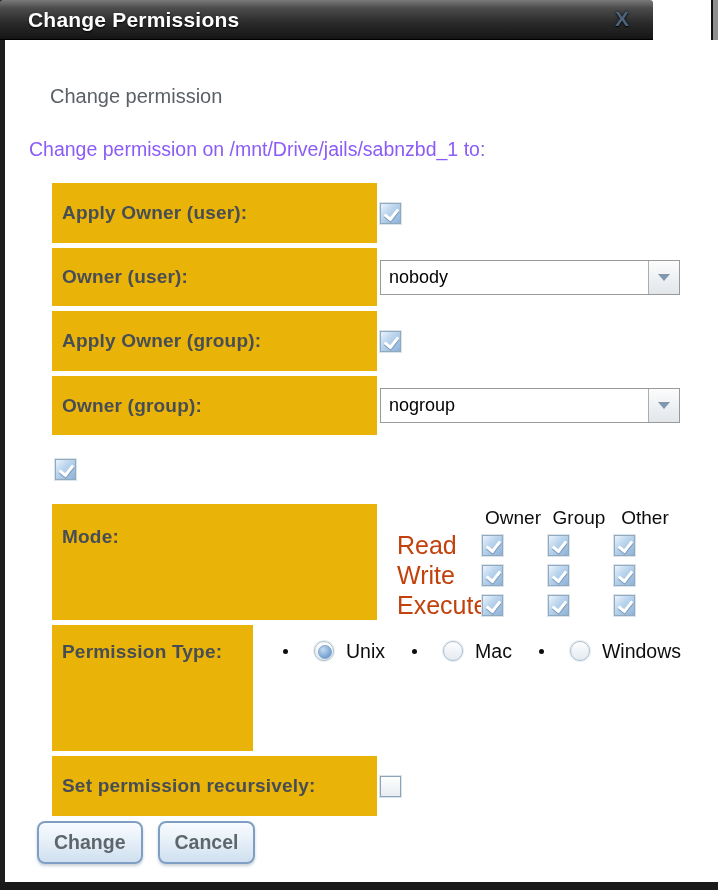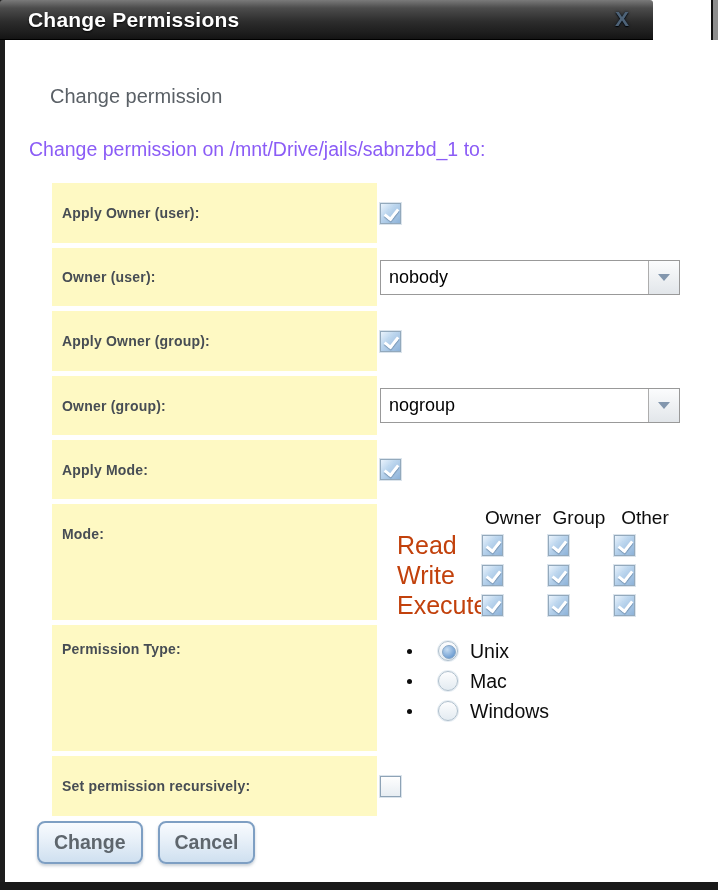--- a/index.html
+++ b/index.html
@@ -37,21 +37,21 @@
 
   .content { position:absolute; left:22px; top:40px; width:706px; height:842px; background:#fff; }
 
   .heading { position:absolute; left:28px; top:45px; font-size:20px; color:#5a6066; }
   .desc    { position:absolute; left:7px;  top:98px; font-size:19.5px; color:#8b5cf6; }
 
   .form { position:absolute; left:30px; top:143px; width:629px; display:flex; flex-direction:column; gap:5px; }
   .row { display:flex; }
   .h60{height:60px} .h58{height:58px} .h59{height:59px} .h116{height:116px} .h126{height:126px}
   .label-cell {
-    width:325px; background:#fef9c3; color:#474d54; font-weight:bold; font-size:14px;
+    width:325px; background:#eab308; color:#474d54; font-weight:bold; font-size:19px;
     display:flex; align-items:center; padding-left:10px; letter-spacing:.2px;
   }
   .row.tall .label-cell { align-items:flex-start; }
   .row.tall.mode-row .label-cell { padding-top:22px; }
   .row.tall.pt-row   .label-cell { padding-top:16px; }
   .ctrl-cell { flex:1; margin-left:3px; display:flex; align-items:center; }
   .row.tall .ctrl-cell { align-items:flex-start; }
 
   
   .checkbox {
@@ -91,21 +91,21 @@
   }
   .arrow-down { width:0; height:0; border-left:6px solid transparent; border-right:6px solid transparent; border-top:7px solid #8296ad; }
 
   
   .mode-grid { display:grid; grid-template-columns:100px 66px 66px 66px; margin-top:2px; }
   .mg-head { font-size:19px; color:#0d0d0d; text-align:center; height:24px; line-height:24px; }
   .mg-rowlabel { font-size:25px; color:#c2410c; padding-left:17px; height:30px; display:flex; align-items:center; }
   .mg-cb { height:30px; display:flex; align-items:center; padding-left:2px; }
 
   
-  .pt-list { margin-top:11px; display:flex; flex-direction:column; }
+  .pt-list { margin-top:11px; display:flex; flex-direction:row; }
   .pt-option { display:flex; align-items:center; height:30px; cursor:pointer; }
   .pt-bullet { width:5px; height:5px; border-radius:50%; background:#0d0d0d; margin-left:27px; margin-right:26px; flex:none; }
   .pt-label { font-size:19.5px; color:#0d0d0d; margin-left:12px; }
 
   
   .actions { position:absolute; left:15px; top:781px; display:flex; gap:15px; }
   .btn {
     height:43px; padding:0 15px; border-radius:8px; cursor:pointer;
     border:2px solid #7e9fc3;
     background:linear-gradient(180deg,#f8fbfe 0%,#e9f1f9 40%,#cfe0f0 100%);
@@ -164,21 +164,20 @@
           <div class="combo">
             <span class="combo-value">nogroup</span>
             <span class="combo-btn">
                 <span class="arrow-down"></span>
               </span>
           </div>
         </div>
       </div>
 
       <div class="row h59">
-        <div class="label-cell">Apply Mode:</div>
         <div class="ctrl-cell">
           <span class="checkbox checked"></span>
         </div>
       </div>
 
       <div class="row h116 tall mode-row">
         <div class="label-cell">Mode:</div>
         <div class="ctrl-cell">
           <div class="mode-grid">
             <div class="mg-head"></div>

